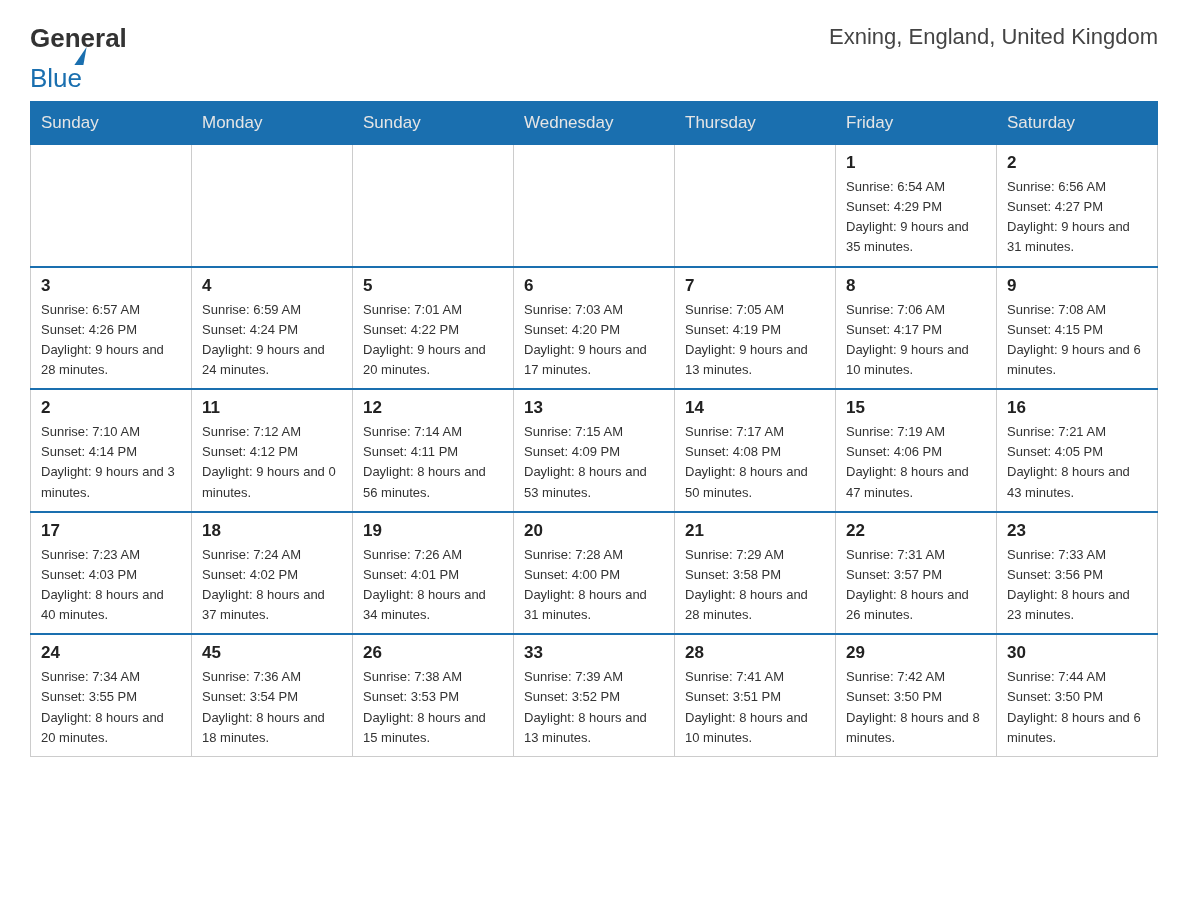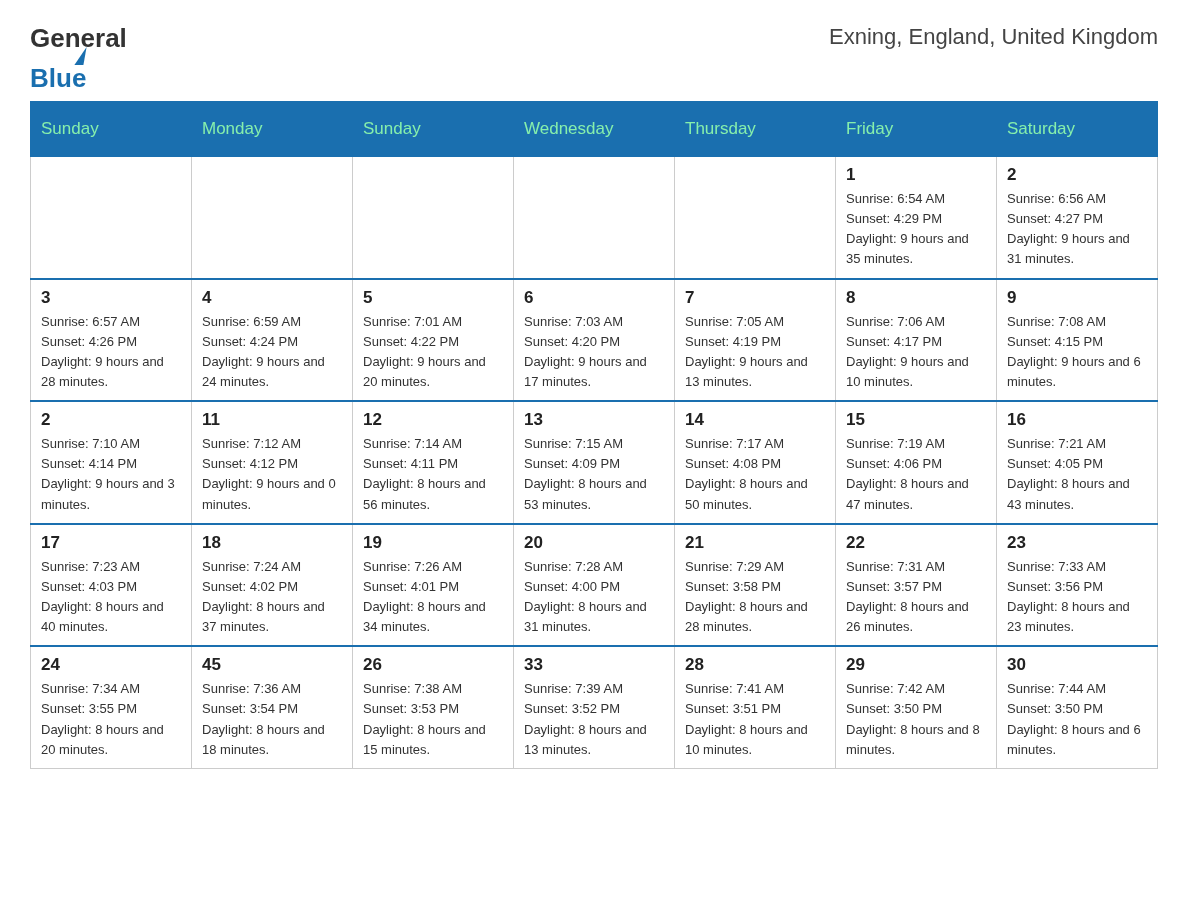--- a/index.html
+++ b/index.html
@@ -23,21 +23,21 @@
       padding-top: 5px;
     }
     .logo-general {
       font-size: 26px;
       font-weight: bold;
       color: #333;
       line-height: 1;
     }
     .logo-blue {
       font-size: 26px;
-      font-weight: bold;
+      font-weight: normal;
       color: #1a6faf;
       line-height: 1;
       display: flex;
       align-items: center;
     }
     .title-block {
       text-align: right;
     }
     .month-title {
       font-size: 52px;
@@ -50,24 +50,24 @@
       color: #444;
       margin-top: 4px;
     }
     .calendar {
       width: 100%;
       border-collapse: collapse;
       margin-top: 10px;
     }
     .calendar th {
       background-color: #1a6faf;
-      color: #86efac;
+      color: #e5e5e5;
       font-size: 17px;
       font-weight: normal;
-      padding: 17px 10px;
+      padding: 11px 10px;
       text-align: left;
       border: 1px solid #1a6faf;
     }
     .calendar td {
       vertical-align: top;
       padding: 8px 10px;
       border: 1px solid #ccc;
       width: 14.28%;
       min-height: 100px;
       font-size: 13px;

